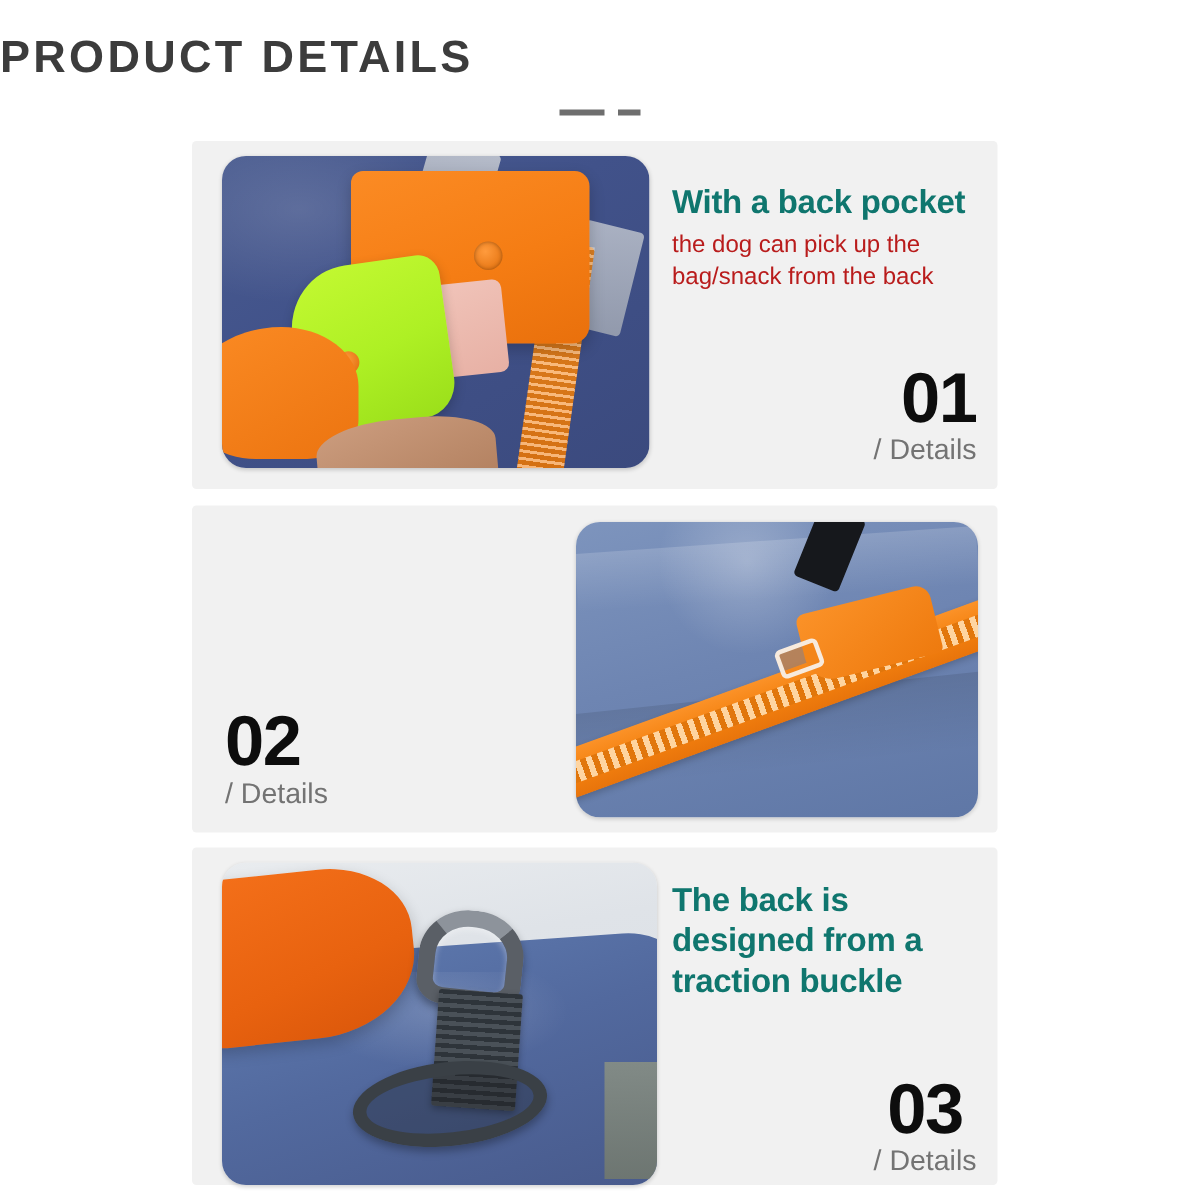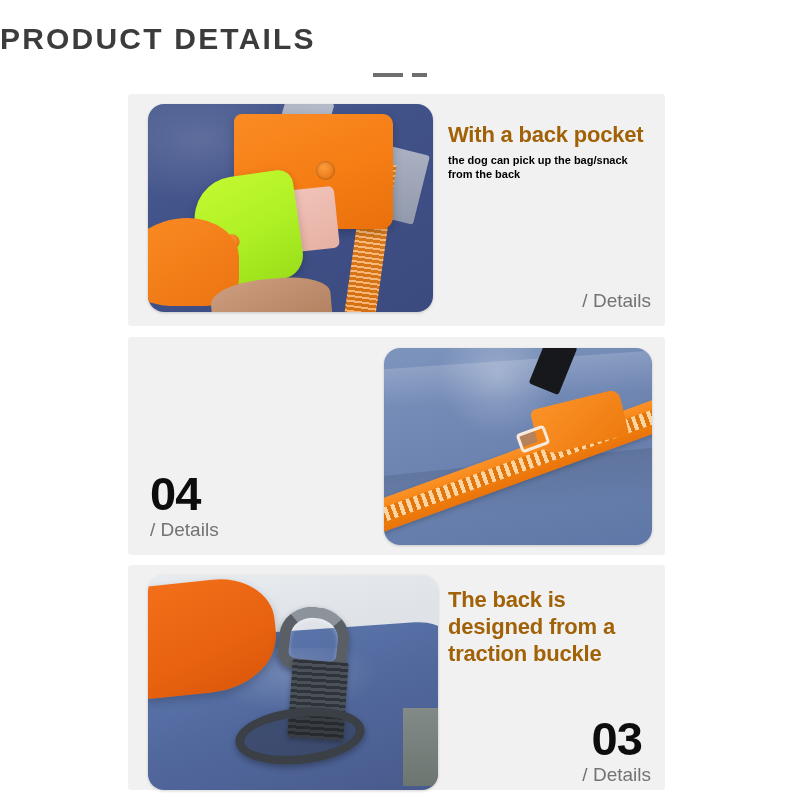--- a/index.html
+++ b/index.html
@@ -39,27 +39,26 @@
   #card-1 .photo { left:20px;  top:10px; width:285px; height:208px; }
   #card-2 .photo { left:256px; top:11px; width:268px; height:197px; }
   #card-3 .photo { left:20px;  top:10px; width:290px; height:215px; }
 
   .text-col { position:absolute; }
   #card-1 .text-col { left:320px; top:28px; width:205px; }
   #card-2 .text-col { left:22px;  top:22px; width:225px; }
   #card-3 .text-col { left:320px; top:22px; width:215px; }
 
   .headline {
-    font-size:22px; font-weight:700; color:#a16207;
+    font-size:22px; font-weight:700; color:#0f766e;
     line-height:1.22; letter-spacing:-0.2px;
   }
   .subline {
-    margin-top:4px; font-size:11px; color:#000000;
+    margin-top:4px; font-size:16px; color:#b91c1c;
     line-height:1.32;
-    font-weight:bold;
   }
 
   .num-block { position:absolute; }
   #card-1 .num-block { right:14px; bottom:14px; text-align:right; }
   #card-2 .num-block { left:22px;  bottom:14px; text-align:left;  }
   #card-3 .num-block { right:14px; bottom:4px; text-align:center; }
 
   .num {
     font-size:47px; font-weight:700; color:#0d0d0d;
     line-height:0.95; letter-spacing:-1px;
@@ -199,41 +198,42 @@
           </div>
         <div class="p1-orange-lump"></div>
         <div class="p1-hand"></div>
       </div>
     </div>
     <div class="text-col">
       <div class="headline">With a back pocket</div>
       <div class="subline">the dog can pick up the bag/snack from the back</div>
     </div>
     <div class="num-block">
+      <div class="num">01</div>
       <div class="num-label">/ Details</div>
     </div>
   </div>
 
   <div class="card" id="card-2">
     <div class="photo">
       <div class="ph">
         <div class="p2-base"></div>
         <div class="p2-fold1"></div>
         <div class="p2-hi"></div>
         <div class="p2-fold2"></div>
         <div class="p2-blk1"></div>
         <div class="p2-blk2"></div>
         <div class="p2-zipband"></div>
         <div class="p2-teeth"></div>
         <div class="p2-flapfold"></div>
         <div class="p2-pull"></div>
       </div>
     </div>
     <div class="num-block">
-      <div class="num">04</div>
+      <div class="num">02</div>
       <div class="num-label">/ Details</div>
     </div>
   </div>
 
   <div class="card" id="card-3">
     <div class="photo">
       <div class="ph">
         <div class="p3-base"></div>
         <div class="p3-blue"></div>
         <div class="p3-blue-hi"></div>

